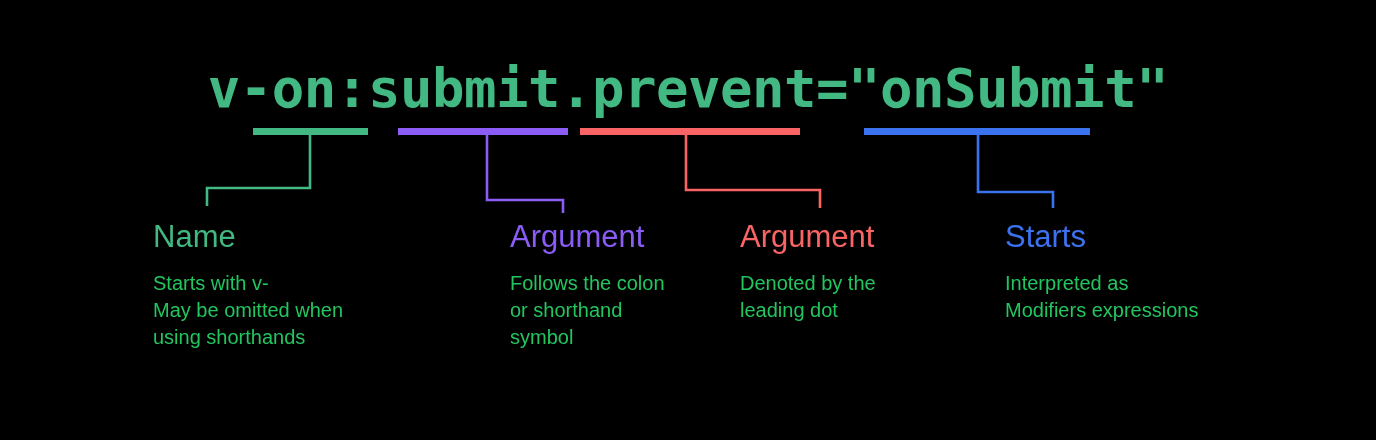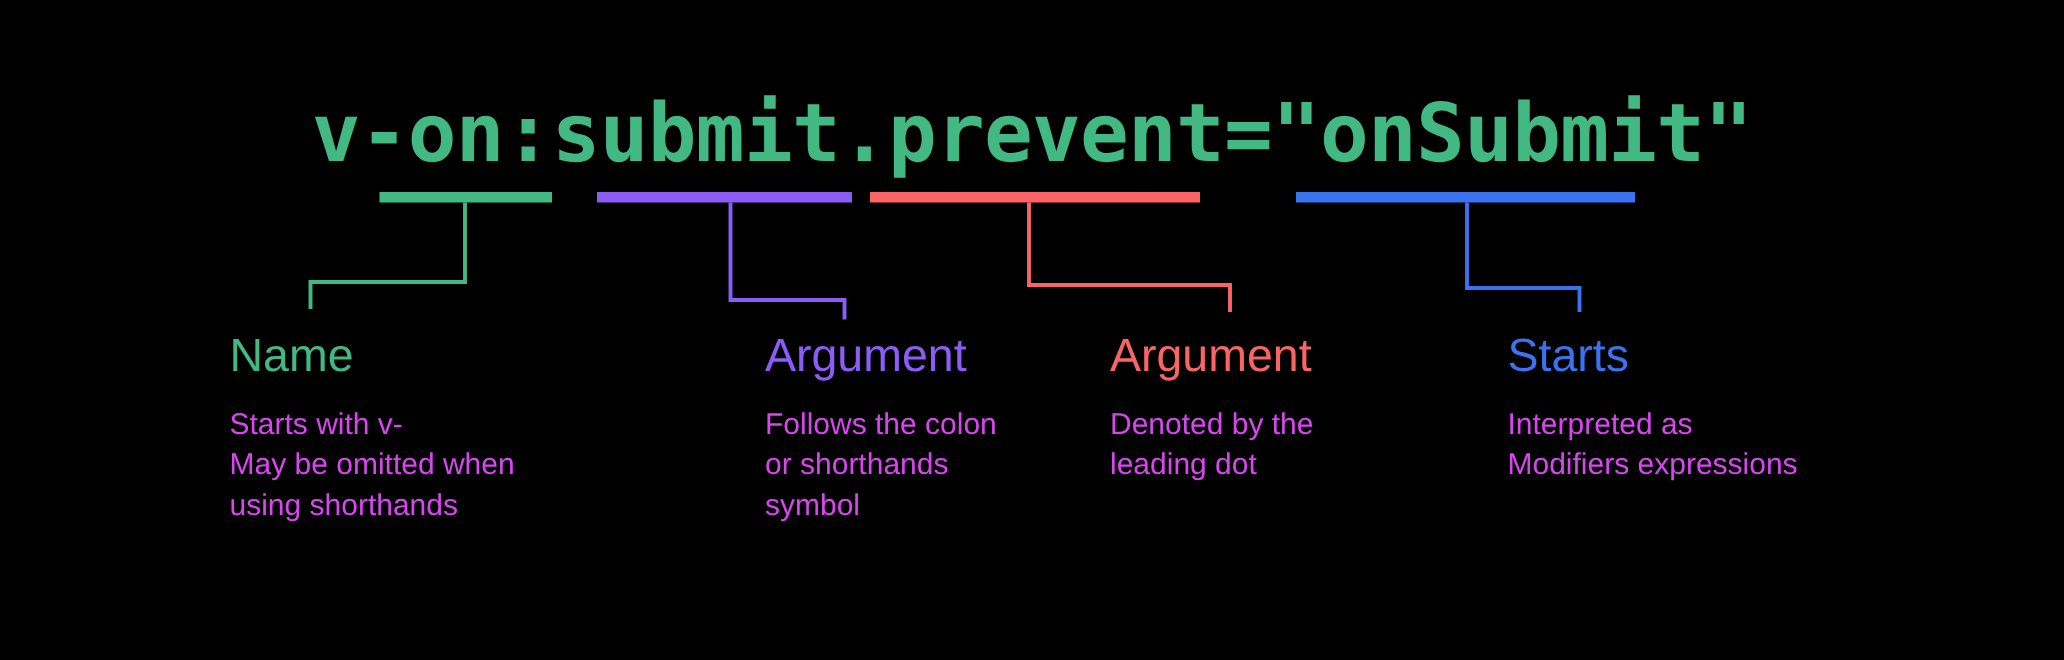--- a/index.html
+++ b/index.html
@@ -58,21 +58,21 @@
     font-weight: 400;
     line-height: 38px;
     margin: 0 0 14px 0;
     white-space: nowrap;
   }
   .label-desc {
     font-family: "Liberation Sans", sans-serif;
     font-size: 20px;
     font-weight: 400;
     line-height: 27px;
-    color: #d946ef;
+    color: #22c55e;
     white-space: pre-line;
     margin: 0;
   }
 
   .col-name     { left: 153px; width: 300px; }
   .col-argument { left: 468px; width: 250px; margin-left: 42px; }
   .col-modifiers{ left: 740px; width: 245px; }
   .col-value    { left: 1005px; width: 330px; }
 </style>
 </head>
@@ -100,21 +100,21 @@
   <div class="label-col col-name">
     <div class="label-title" style="color:#42b883">Name</div>
     <div class="label-desc">Starts with v-
 May be omitted when
 using shorthands</div>
   </div>
 
   <div class="label-col col-argument">
     <div class="label-title" style="color:#8b5cf6">Argument</div>
     <div class="label-desc">Follows the colon
-or shorthands
+or shorthand
 symbol</div>
   </div>
 
   <div class="label-col col-modifiers">
     <div class="label-title" style="color:#fb6464">Argument</div>
     <div class="label-desc">Denoted by the
 leading dot</div>
   </div>
 
   <div class="label-col col-value">

